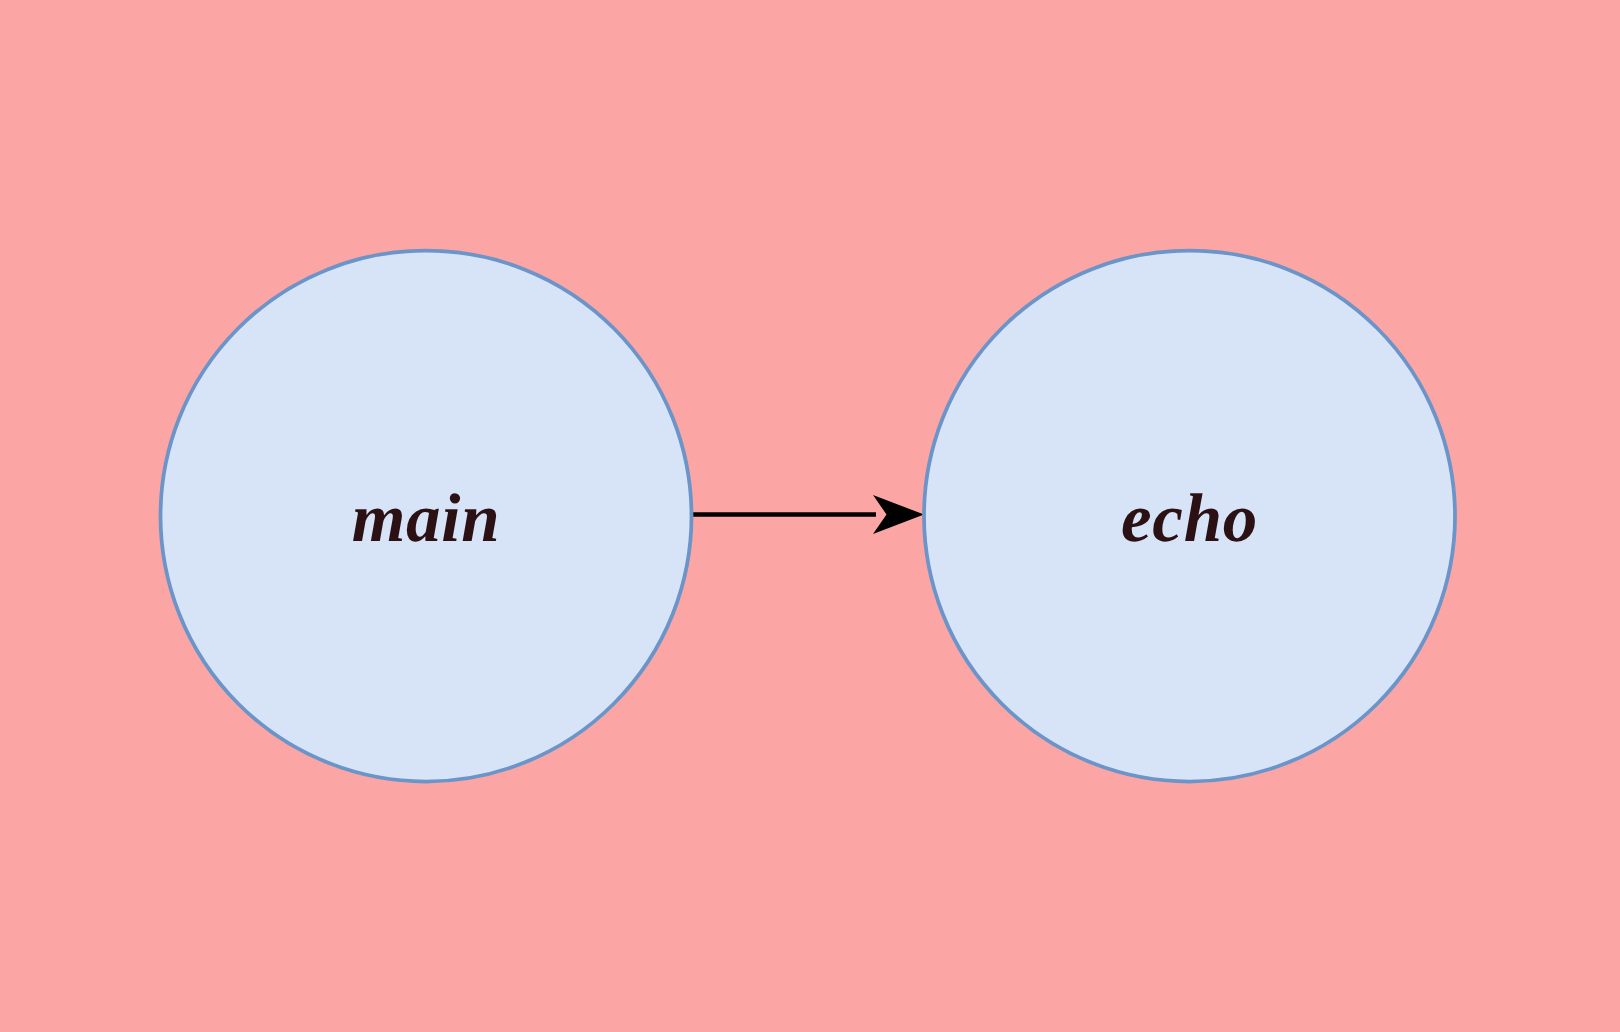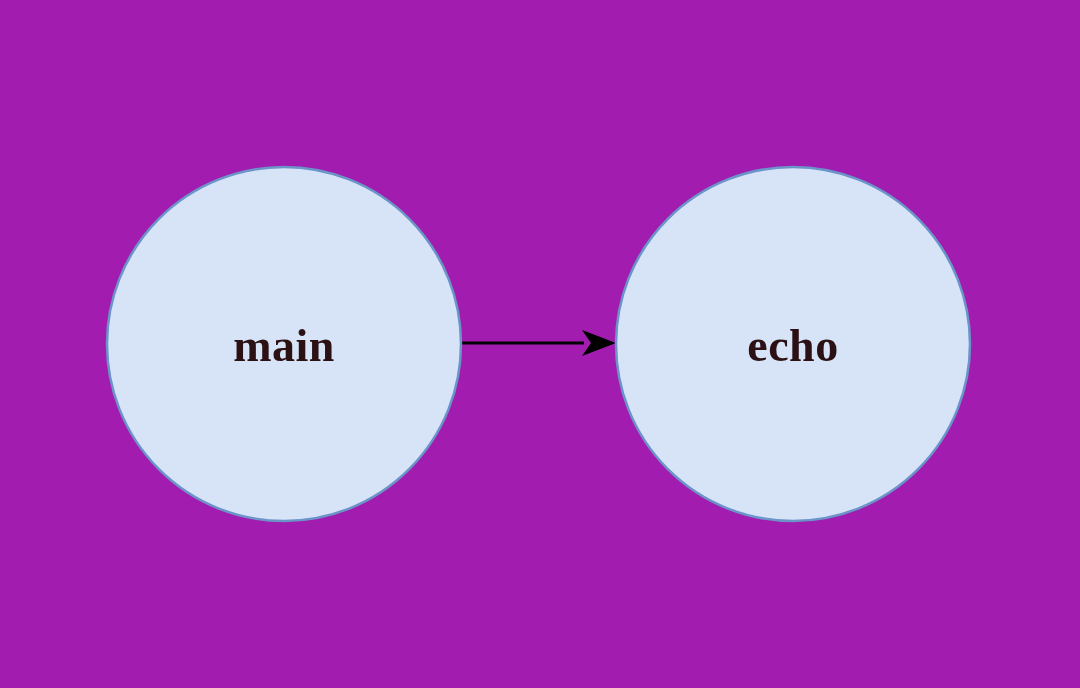--- a/index.html
+++ b/index.html
@@ -40,21 +40,21 @@
     text-anchor: middle;
     paint-order: stroke fill;
   }
   .edge-line {
     stroke-linecap: butt;
   }
 </style>
 </head>
 <body style="background: rgb(244, 244, 243);">
 
-<div id="graph-canvas" style="background: #a21caf;">
+<div id="graph-canvas" style="background: #fca5a5; font-style: italic;">
   <svg id="graph-svg" viewBox="0 0 1080 688" xmlns="http://www.w3.org/2000/svg">
 
     <g>
       <line class="edge-line" x1="462" y1="343" x2="584" y2="343" stroke="#000000" stroke-width="3"></line>
       <polygon class="edge-arrowhead" points="616,343 582,330 591,343 582,356" fill="#000000"></polygon>
     </g>
 
     <g>
       <circle class="node-shape" cx="284" cy="344" r="177" fill="#d7e4f8" stroke="#6b94c9" stroke-width="2.5"></circle>
       <text class="node-label" x="284" y="345" fill="#2b1114" font-size="46">main</text>

